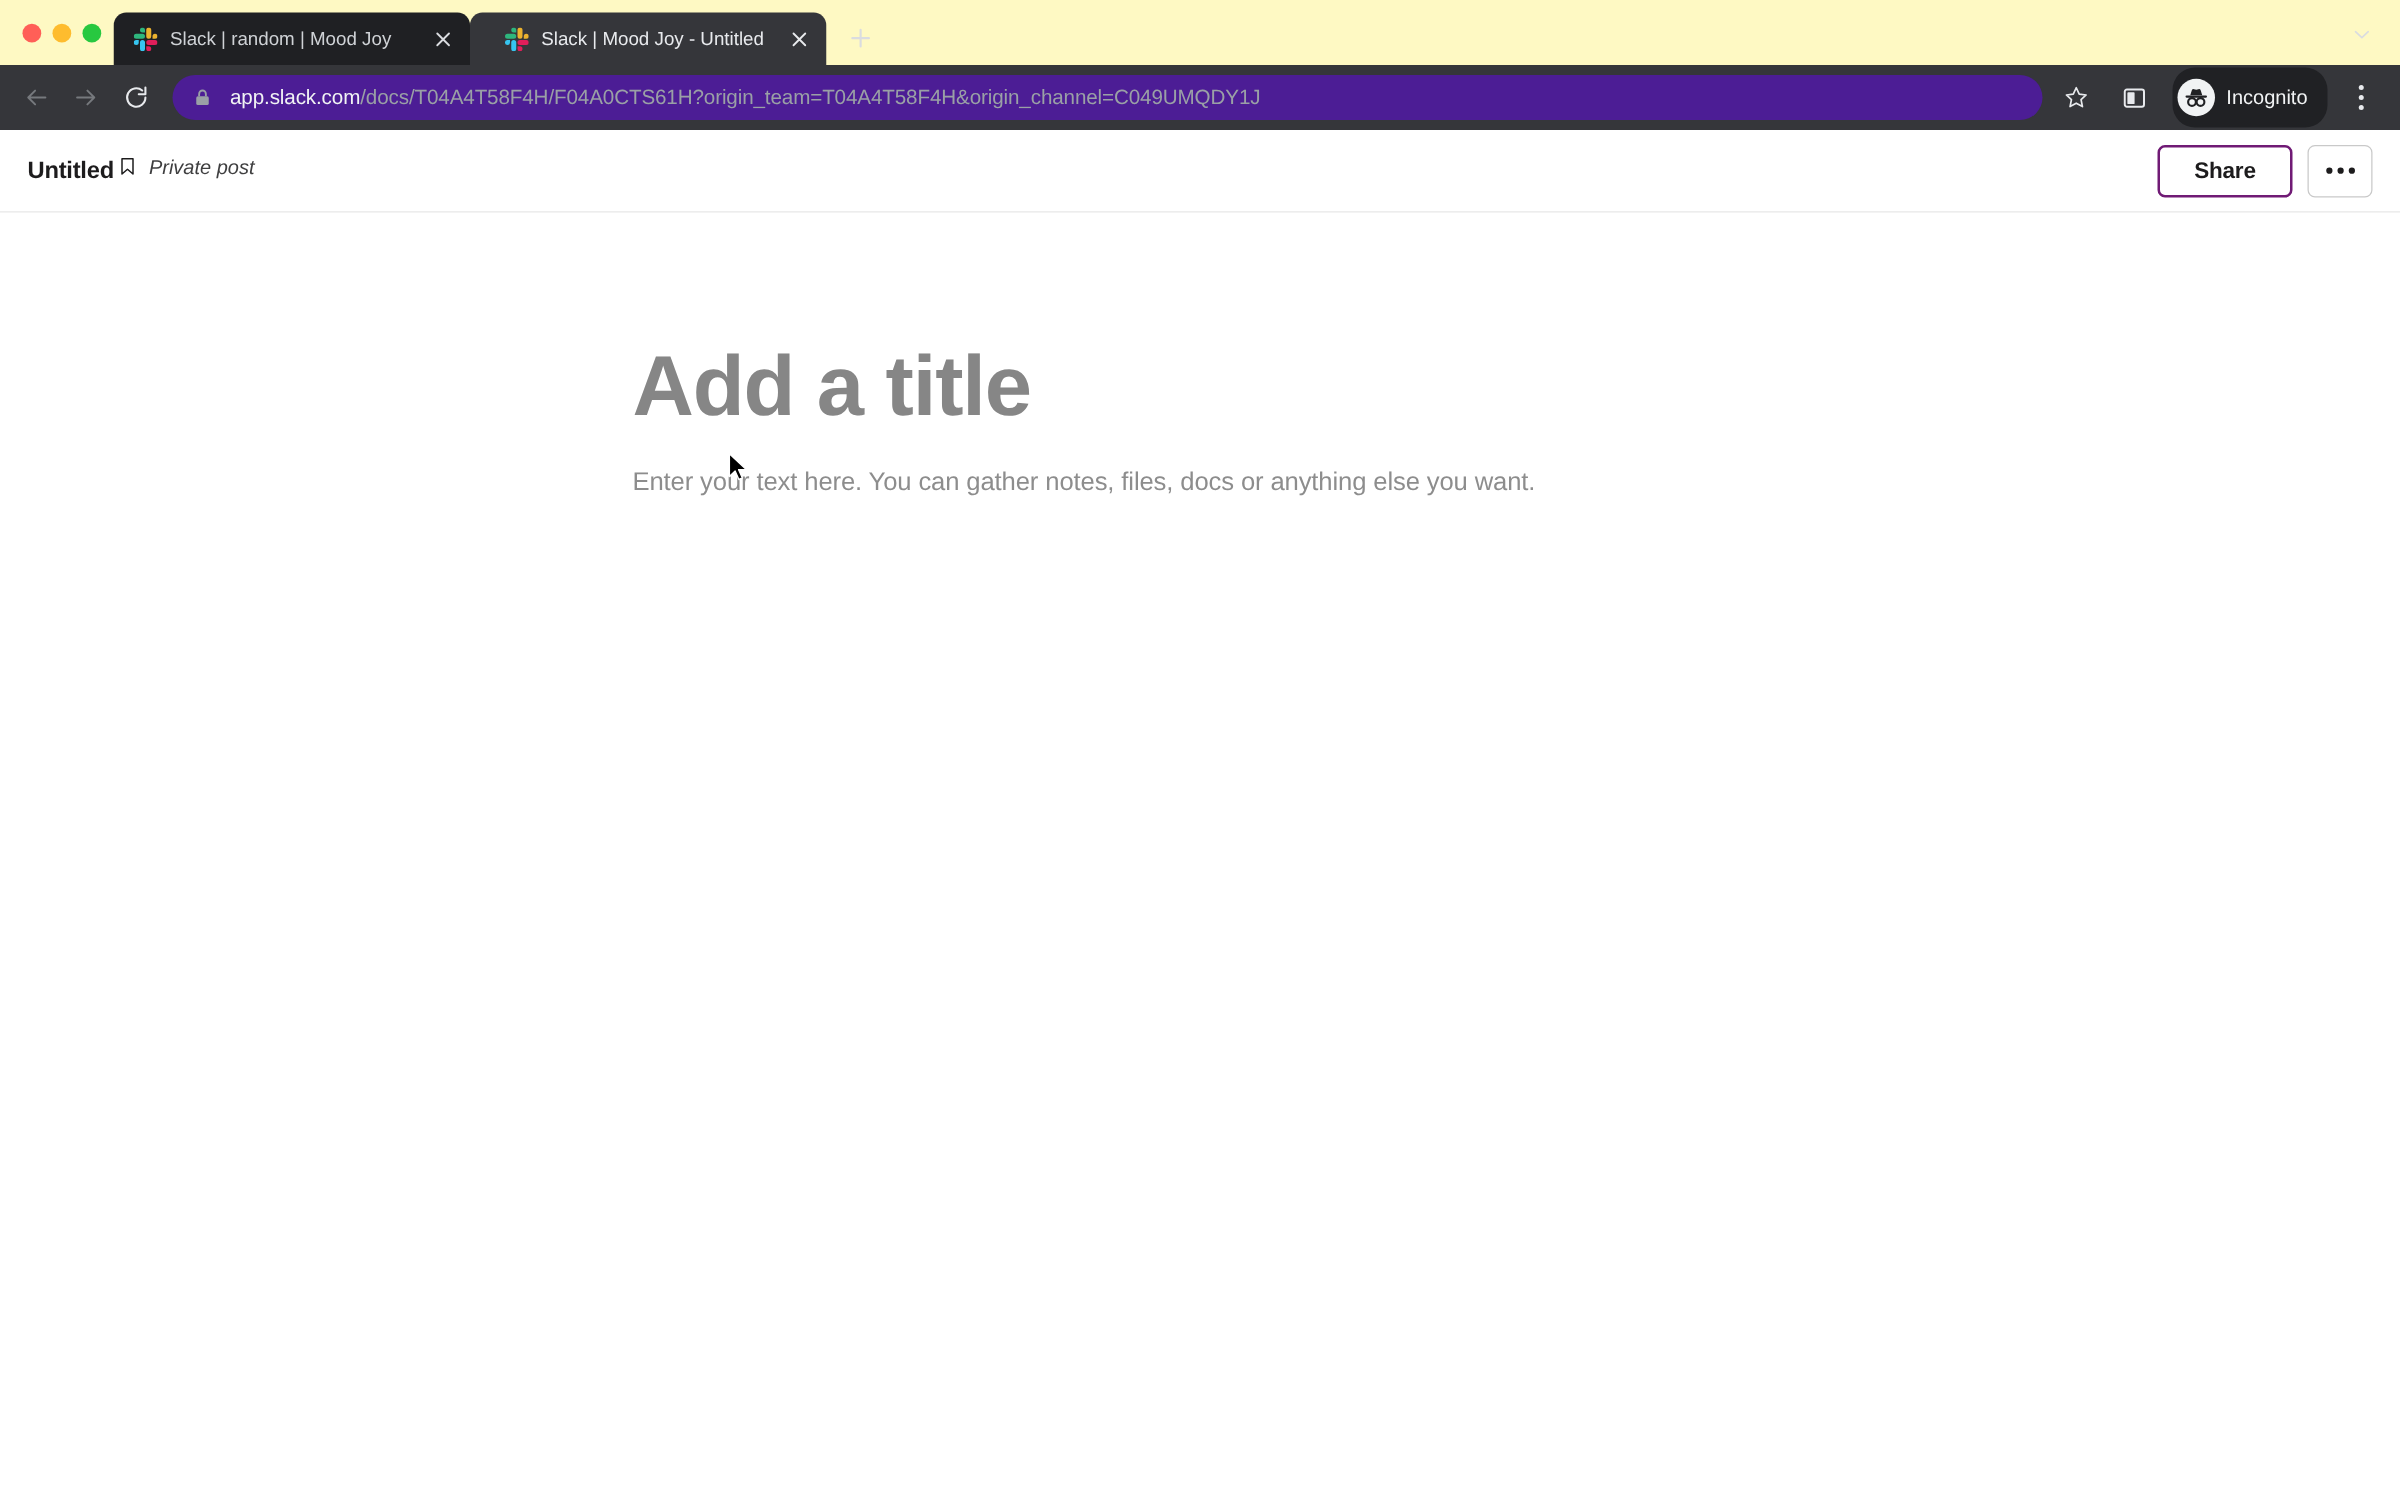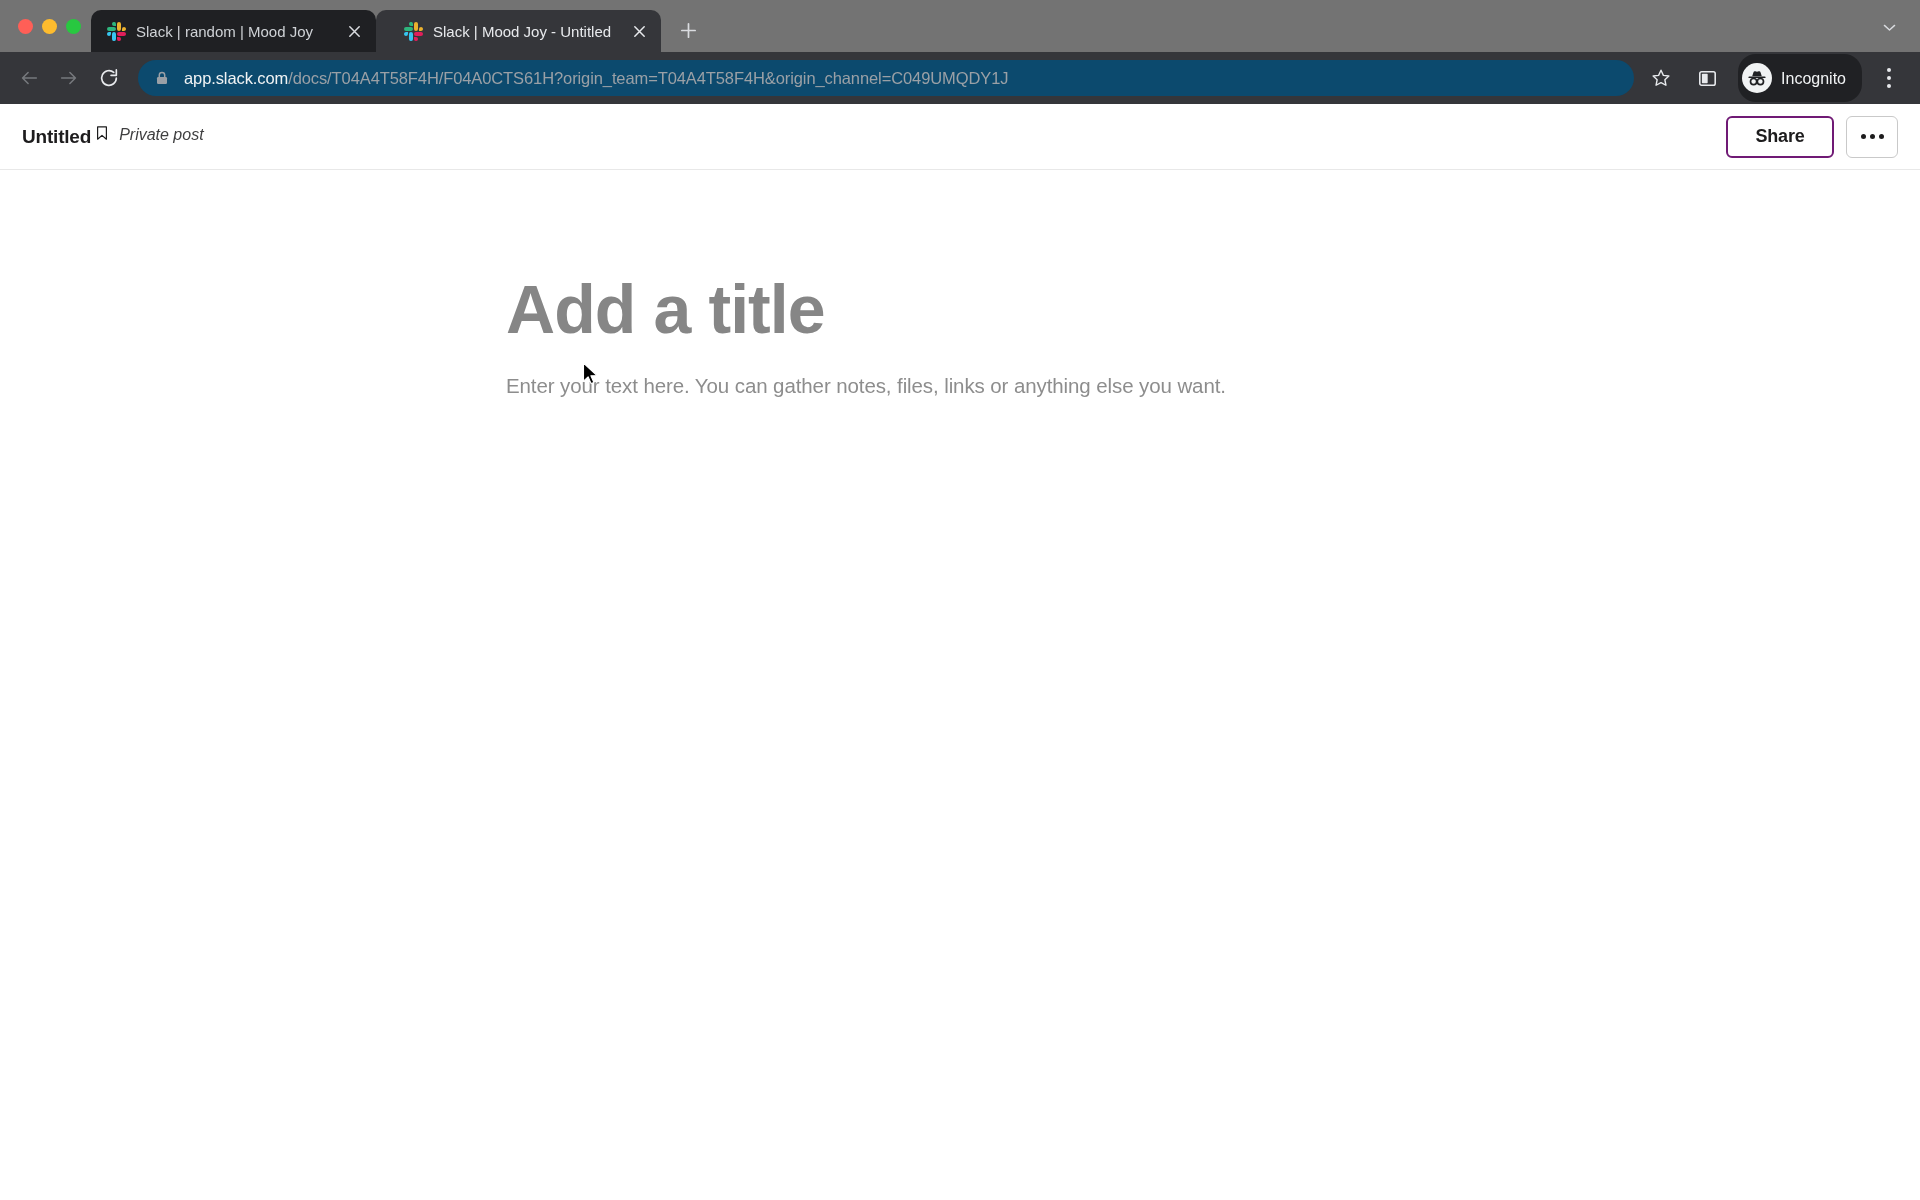--- a/index.html
+++ b/index.html
@@ -9,21 +9,21 @@
     background: #ffffff;
     font-family: "Liberation Sans", sans-serif;
     overflow: hidden;
   }
 
   
   .browser { width: 1920px; height: 1200px; display: flex; flex-direction: column; }
 
   .tabstrip {
     height: 52px;
-    background: #737373;
+    background: #fef9c3;
     display: flex;
     align-items: flex-end;
     padding-left: 14px;
     position: relative;
     flex: 0 0 52px;
   }
   .traffic { display: flex; align-items: center; gap: 9px; height: 52px; padding: 0 10px 0 4px; }
   .light { width: 15px; height: 15px; border-radius: 50%; display: block; }
   .light.red { background: #ff5f57; }
   .light.yellow { background: #febc2e; }
@@ -84,21 +84,21 @@
   }
   .navbtn {
     width: 38px; height: 38px;
     display: flex; align-items: center; justify-content: center;
     border-radius: 50%;
     flex: 0 0 38px;
   }
   .omnibox {
     flex: 1 1 auto;
     height: 36px;
-    background: #0c4a6e;
+    background: #4c1d95;
     border-radius: 18px;
     display: flex;
     align-items: center;
     margin-left: 8px;
     margin-right: 6px;
     padding: 0 12px 0 16px;
     overflow: hidden;
   }
   .lock { width: 16px; height: 16px; flex: 0 0 16px; margin-right: 14px; display: block; }
   .url {
@@ -361,21 +361,21 @@
           <span class="mdot"></span>
           <span class="mdot"></span>
           <span class="mdot"></span>
         </div>
       </div>
     </div>
 
     <div class="doc-body">
       <div class="doc-canvas">
         <div class="title-placeholder">Add a title</div>
-        <div class="text-placeholder">Enter your text here. You can gather notes, files, links or anything else you want.</div>
+        <div class="text-placeholder">Enter your text here. You can gather notes, files, docs or anything else you want.</div>
       </div>
     </div>
 
     <span class="cursor">
       <svg viewBox="0 0 18 26" width="18" height="26">
         <path d="M1.5 1 L1.5 19.2 L6.1 14.8 L9.1 21.6 L11.9 20.4 L8.9 13.8 L15 13.6 Z" fill="#000000" stroke="#ffffff" stroke-width="1.1" stroke-linejoin="round"></path>
       </svg>
     </span>
   </div>
 

